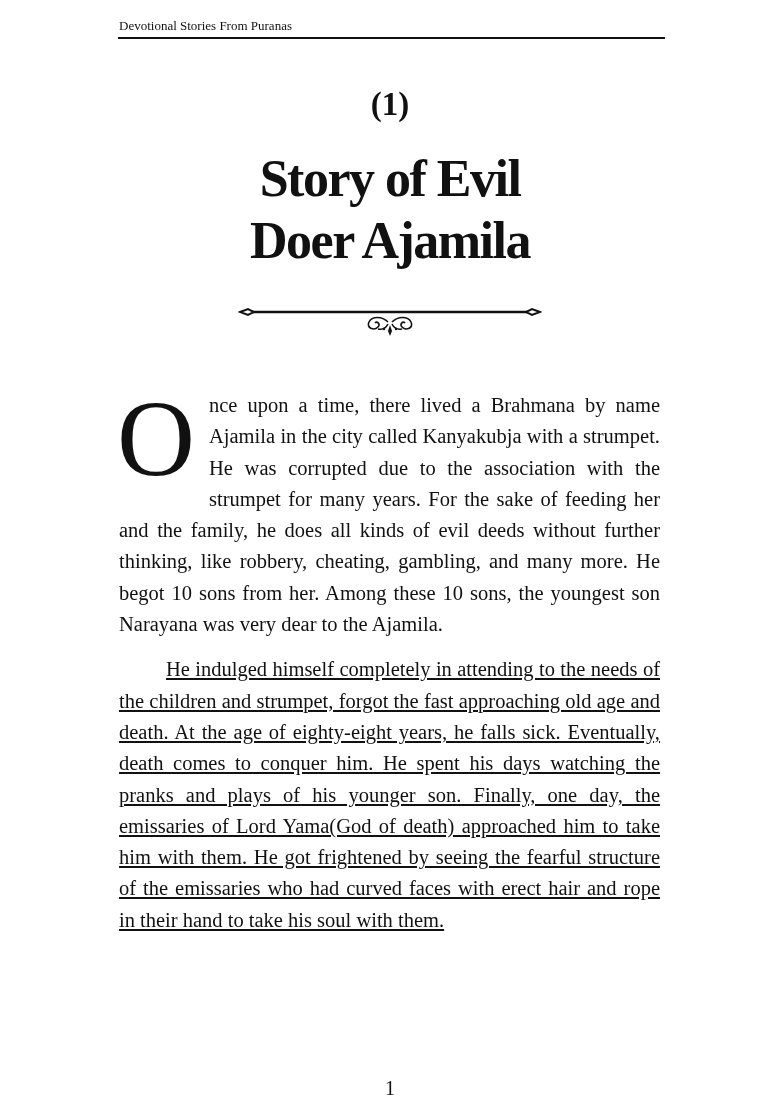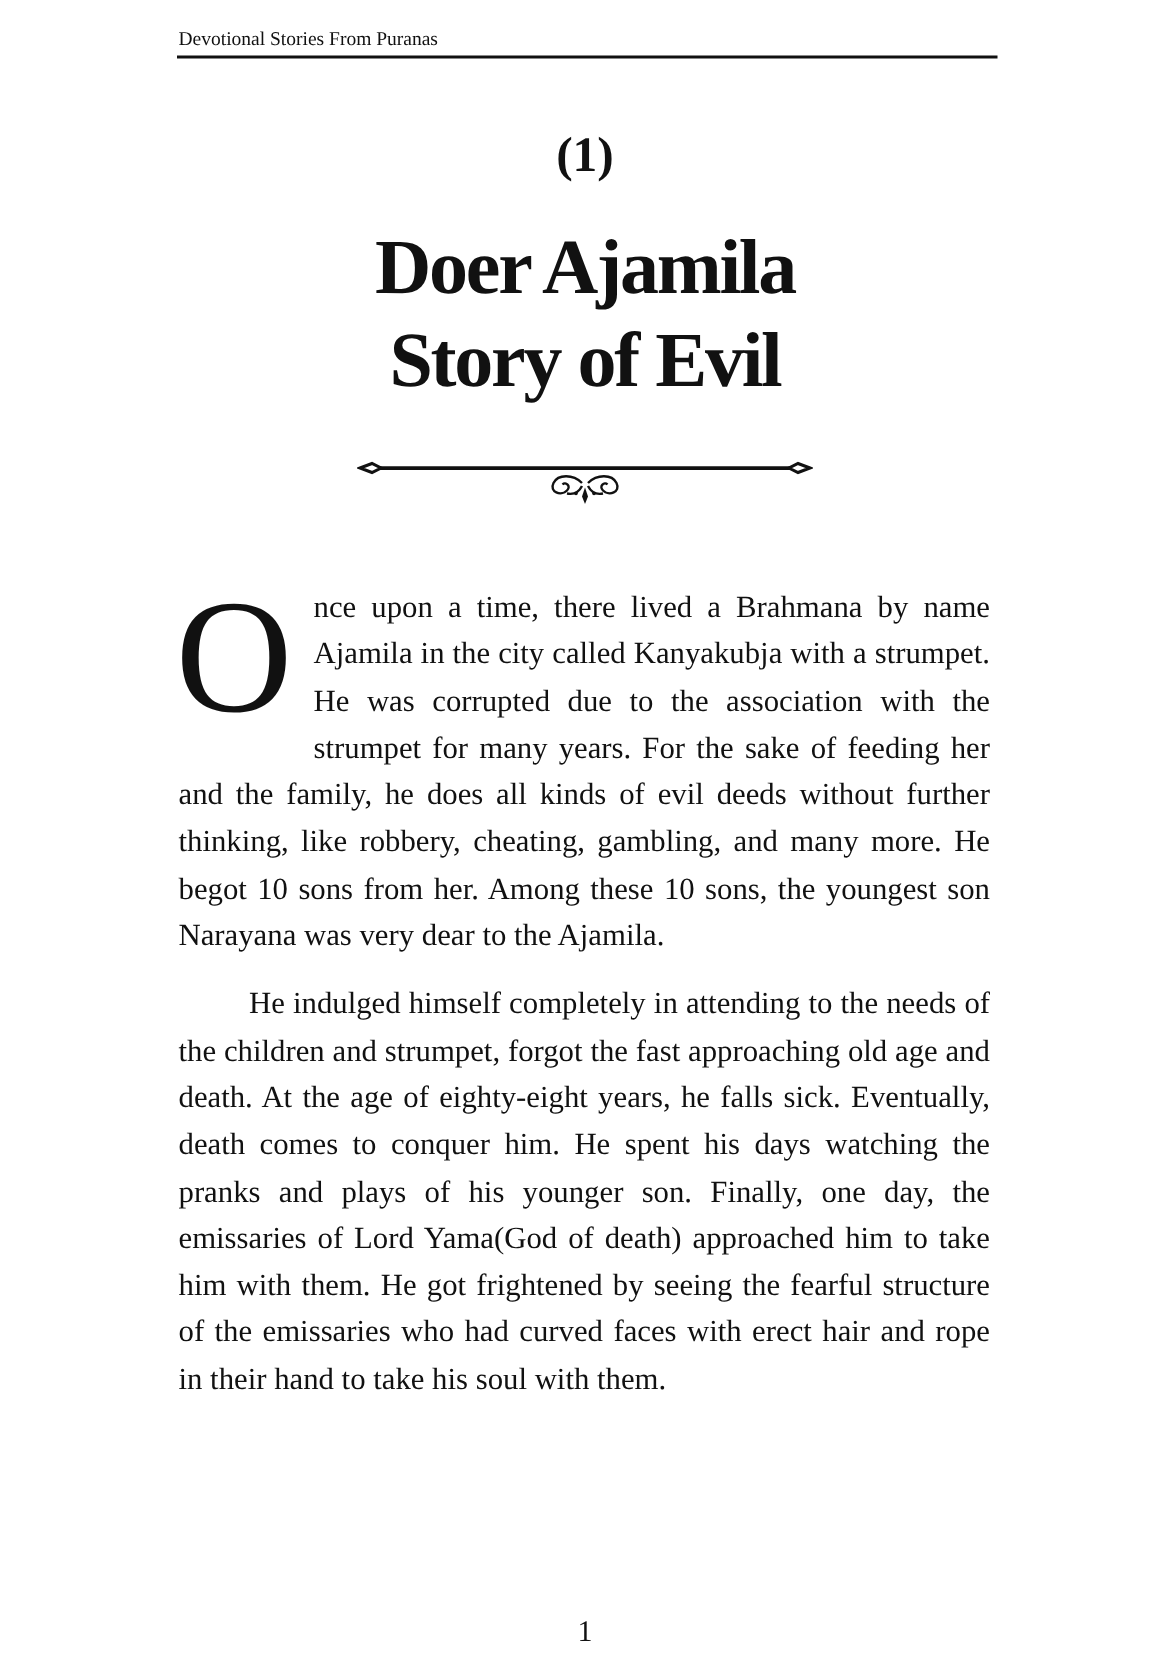--- a/index.html
+++ b/index.html
@@ -12,35 +12,35 @@
                    font-size: 33px; font-weight: bold; line-height: 40px; }
     .chapter-title { position: absolute; left: 0; width: 780px; top: 148px; text-align: center;
                      font-size: 52px; font-weight: bold; line-height: 62px; letter-spacing: -1.5px; }
     .ornament { position: absolute; left: 238px; top: 300px; width: 304px; height: 40px; }
     .body-text { position: absolute; left: 119px; top: 390px; width: 541px;
                  font-size: 20.5px; line-height: 31.3px; text-align: justify; }
     .body-text p { margin: 0; }
     .para1 { position: relative; }
     .dropcap { float: left; font-size: 108px; line-height: 86px; height: 90px; margin: 6px 14px 0 -2px;
                font-weight: normal; }
-    .para2 { text-indent: 47px; margin-top: 14px !important; }
+    .para2 { text-indent: 47px; margin-top: 14px !important; text-decoration: underline; }
     .page-number { position: absolute; left: 0; width: 780px; top: 1076px; text-align: center;
                    font-size: 20px; line-height: 24px; }
   </style>
 </head>
 <body>
 
 <div class="running-head">Devotional Stories From Puranas</div>
 <div class="head-rule"></div>
 
 <div class="chapter-num">(1)</div>
 
 <div class="chapter-title">
+  <div>Story of Evil</div>
   <div>Doer Ajamila</div>
-  <div>Story of Evil</div>
 </div>
 
 <svg class="ornament" viewBox="0 0 304 40">
   <line x1="10" y1="12" x2="294" y2="12" stroke="#111" stroke-width="2.5"></line>
   <path d="M2 12 L10 9 L16 12 L10 15 Z" fill="#fff" stroke="#111" stroke-width="2"></path>
   <path d="M302 12 L294 9 L288 12 L294 15 Z" fill="#fff" stroke="#111" stroke-width="2"></path>
   <g fill="none" stroke="#111" stroke-width="1.6">
     <path d="M150 22 C144 16, 134 16, 131 22 C128 28, 136 31, 140 27 C143 24, 139 21, 137 23"></path>
     <path d="M154 22 C160 16, 170 16, 173 22 C176 28, 168 31, 164 27 C161 24, 165 21, 167 23"></path>
     <path d="M140 29 C145 30, 148 28, 150 24"></path>

